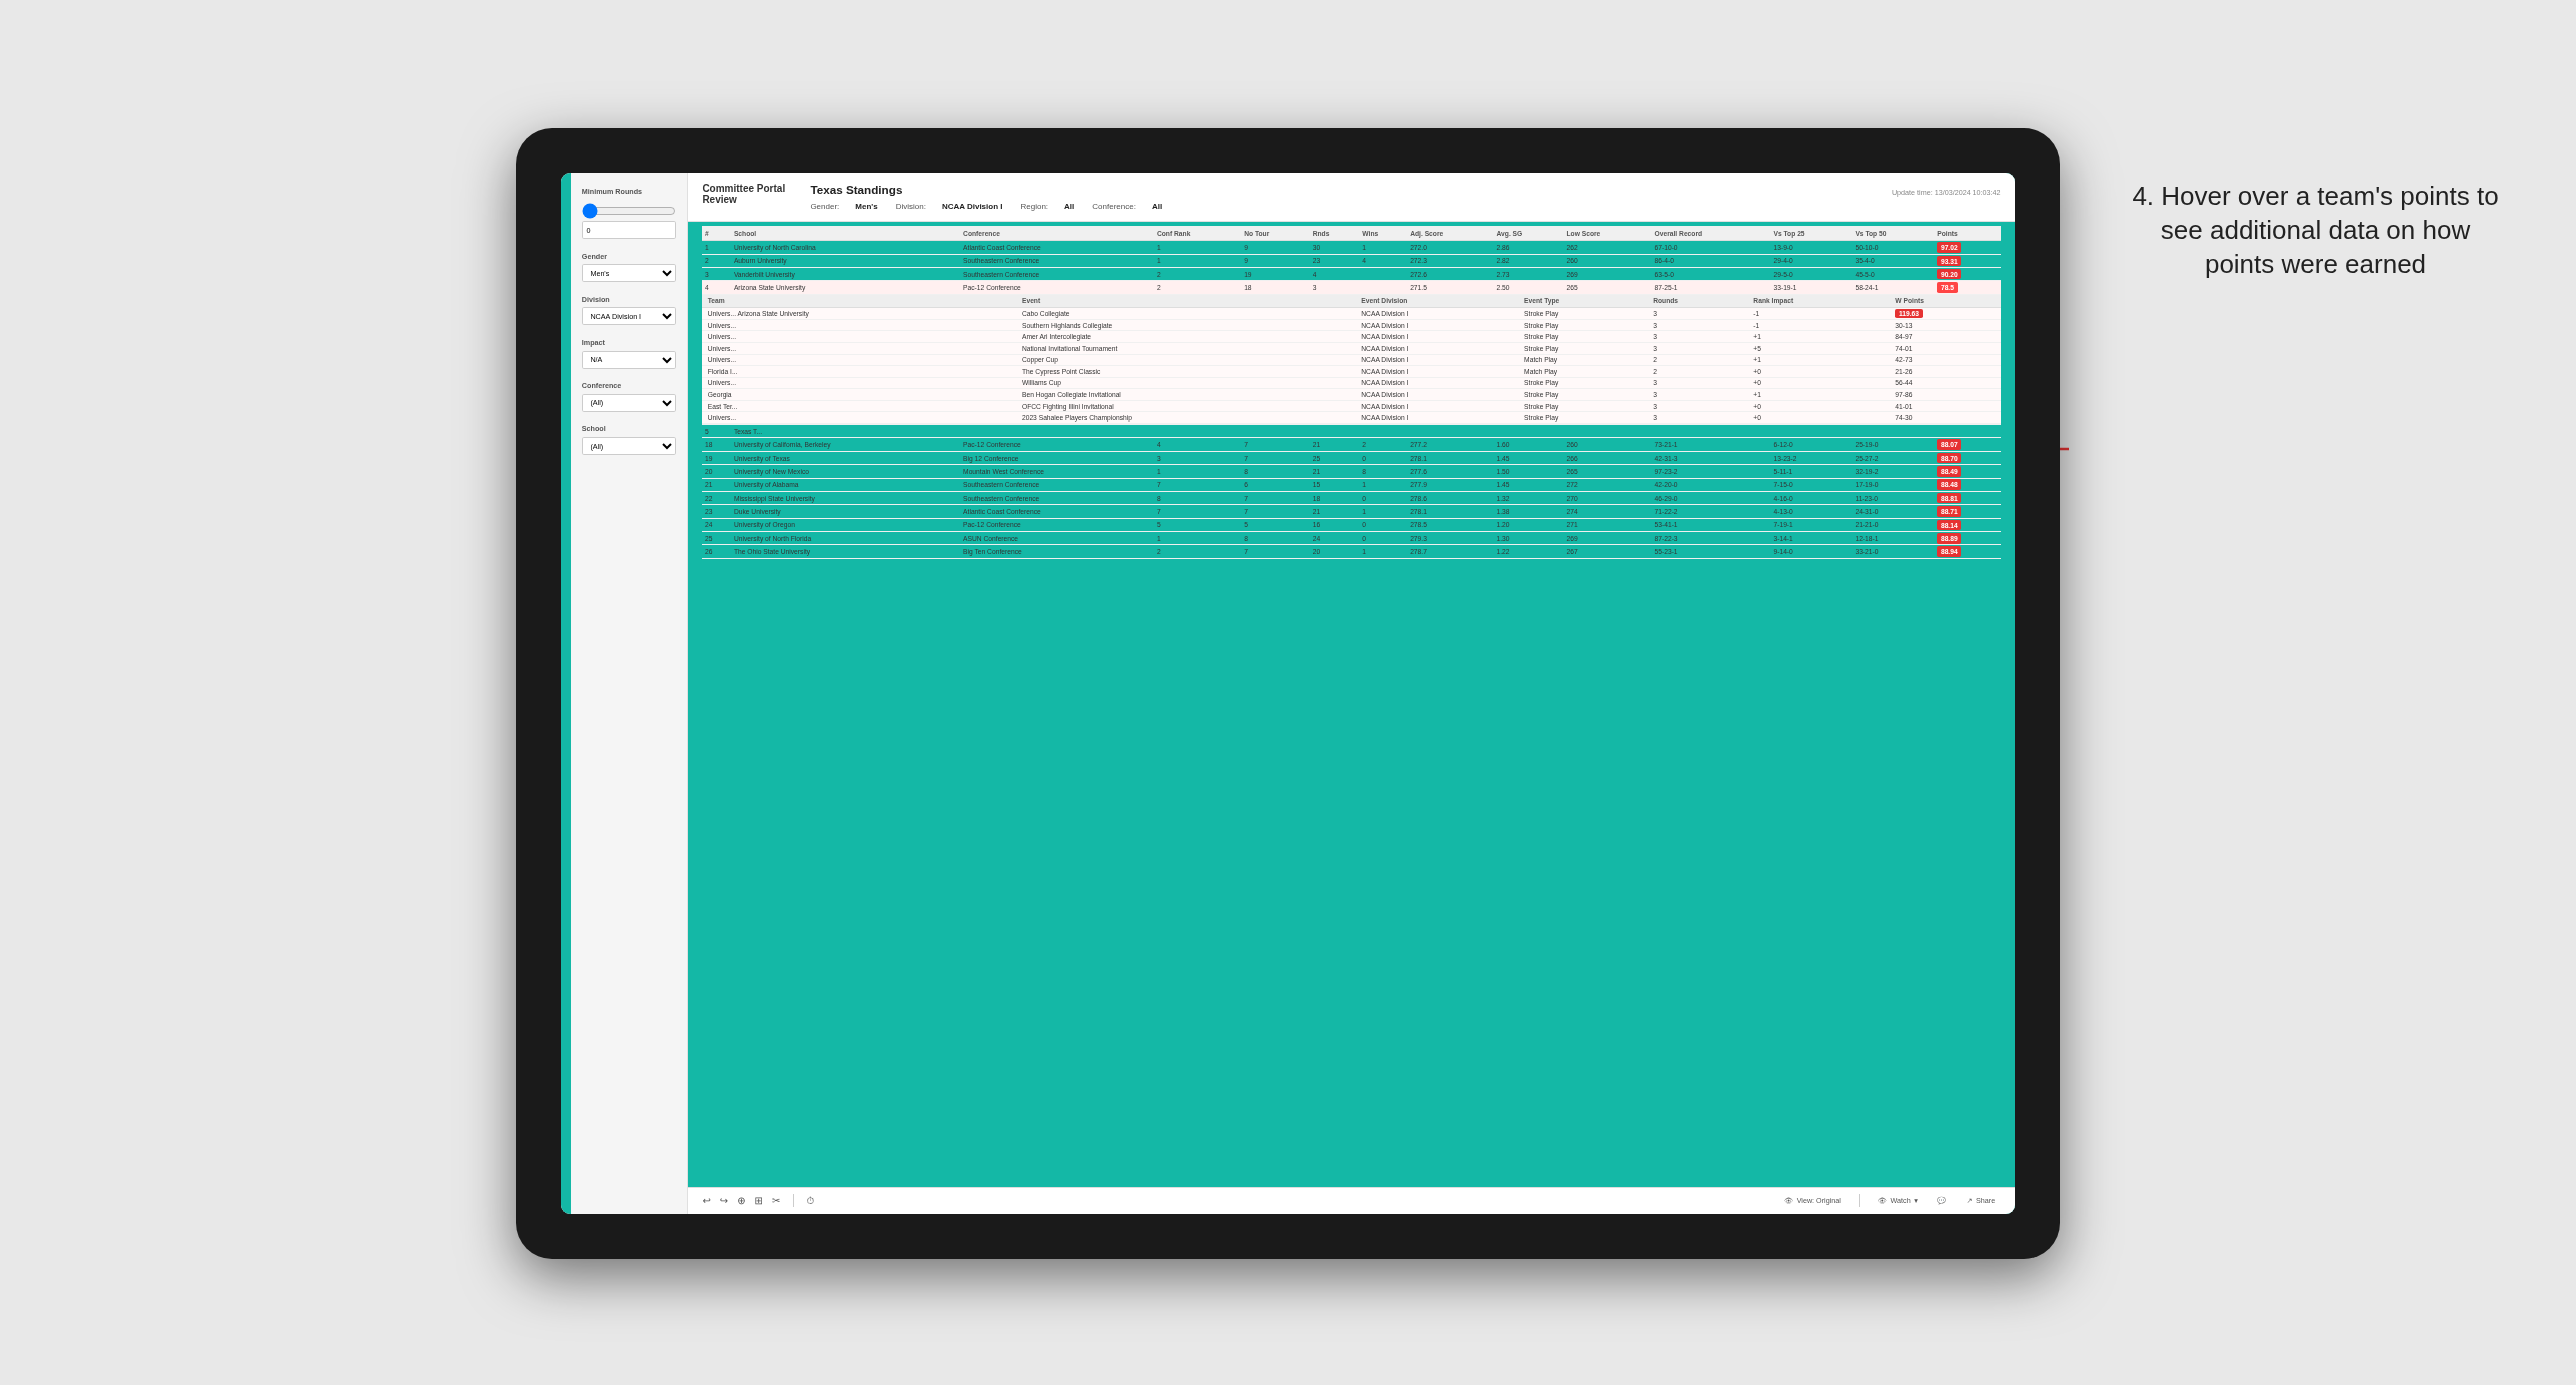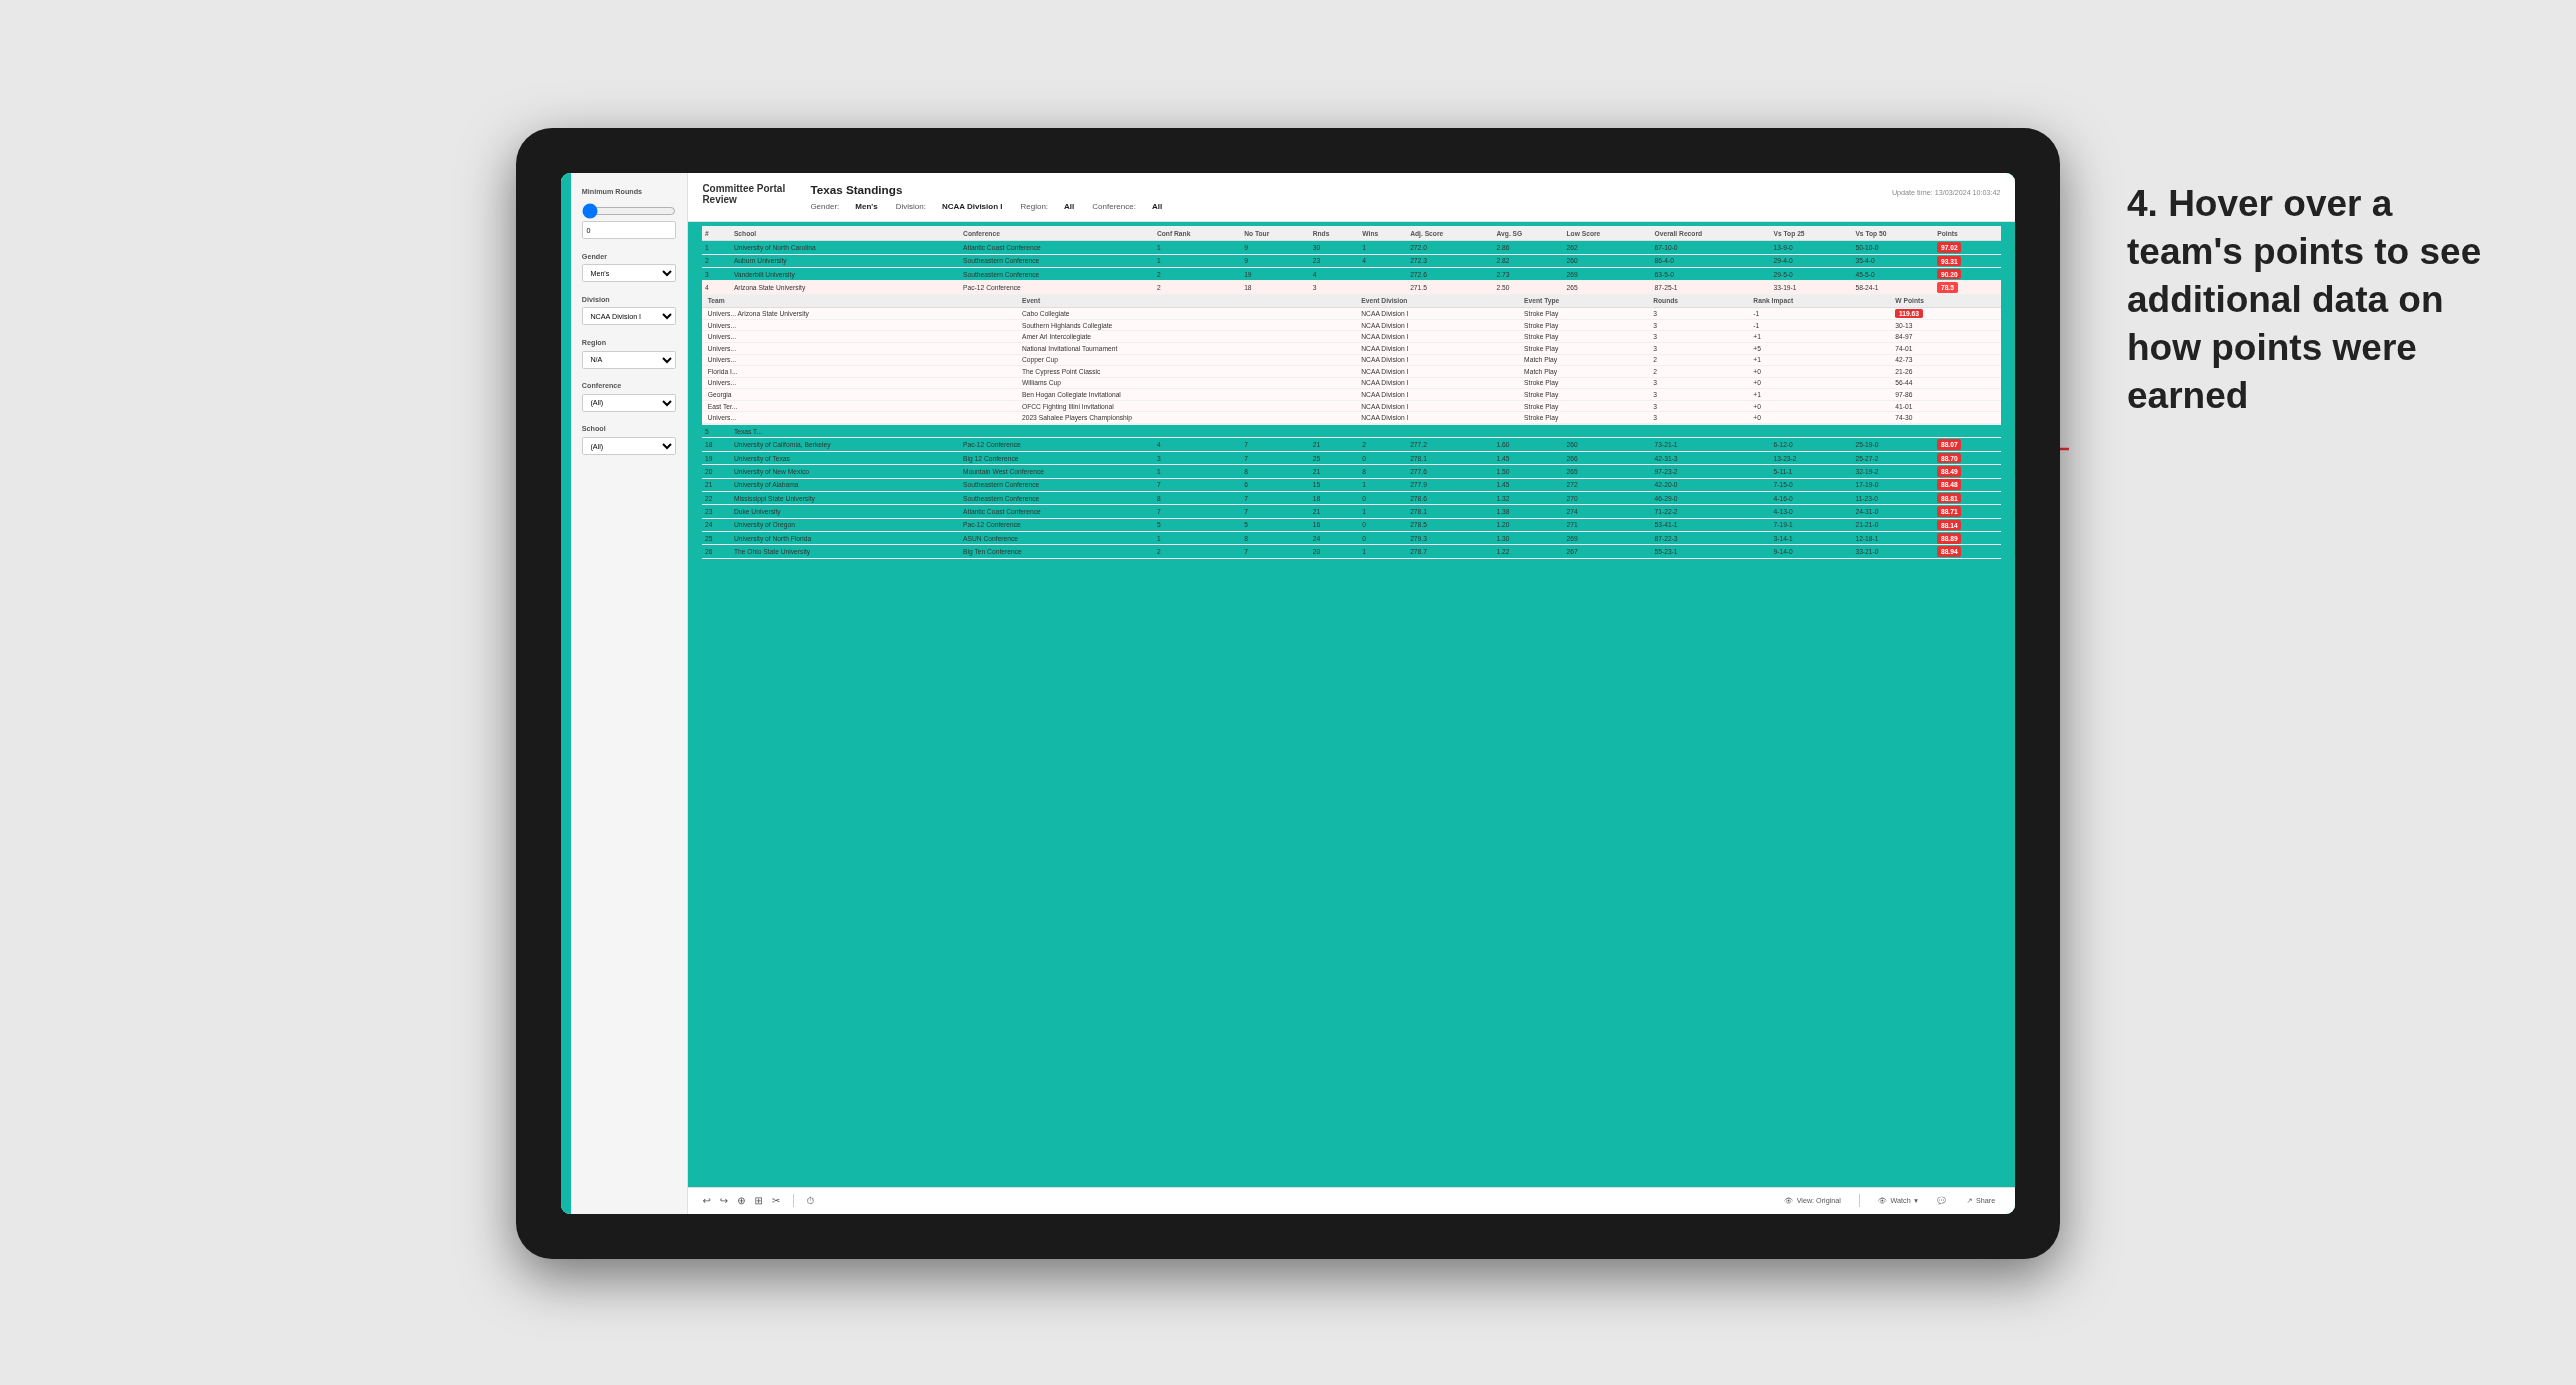--- a/index.html
+++ b/index.html
@@ -310,25 +310,26 @@
     .annotation-area {
       position: absolute;
       right: 72px;
       top: 180px;
       display: flex;
       flex-direction: column;
       align-items: flex-start;
     }
 
     .annotation-text {
-      font-size: 37px;
-      font-weight: 700;
+      font-size: 26px;
+      font-weight: 400;
       color: #222;
       max-width: 377px;
       line-height: 1.3;
+      text-align: center;
     }
 
     
     .arrow-container {
       position: absolute;
       right: 507px;
       top: 431px;
       pointer-events: none;
     }
   </style>
@@ -371,21 +372,21 @@
           </select>
         </div>
         <div class="sidebar-section">
           <div class="sidebar-label">Division</div>
           <select class="sidebar-select">
             <option>NCAA Division I</option>
             <option>NCAA Division II</option>
           </select>
         </div>
         <div class="sidebar-section">
-          <div class="sidebar-label">Region</div>
+          <div class="sidebar-label">Impact</div>
           <select class="sidebar-select">
             <option>N/A</option>
             <option>All</option>
           </select>
         </div>
         <div class="sidebar-section">
           <div class="sidebar-label">Conference</div>
           <select class="sidebar-select">
             <option>(All)</option>
           </select>

